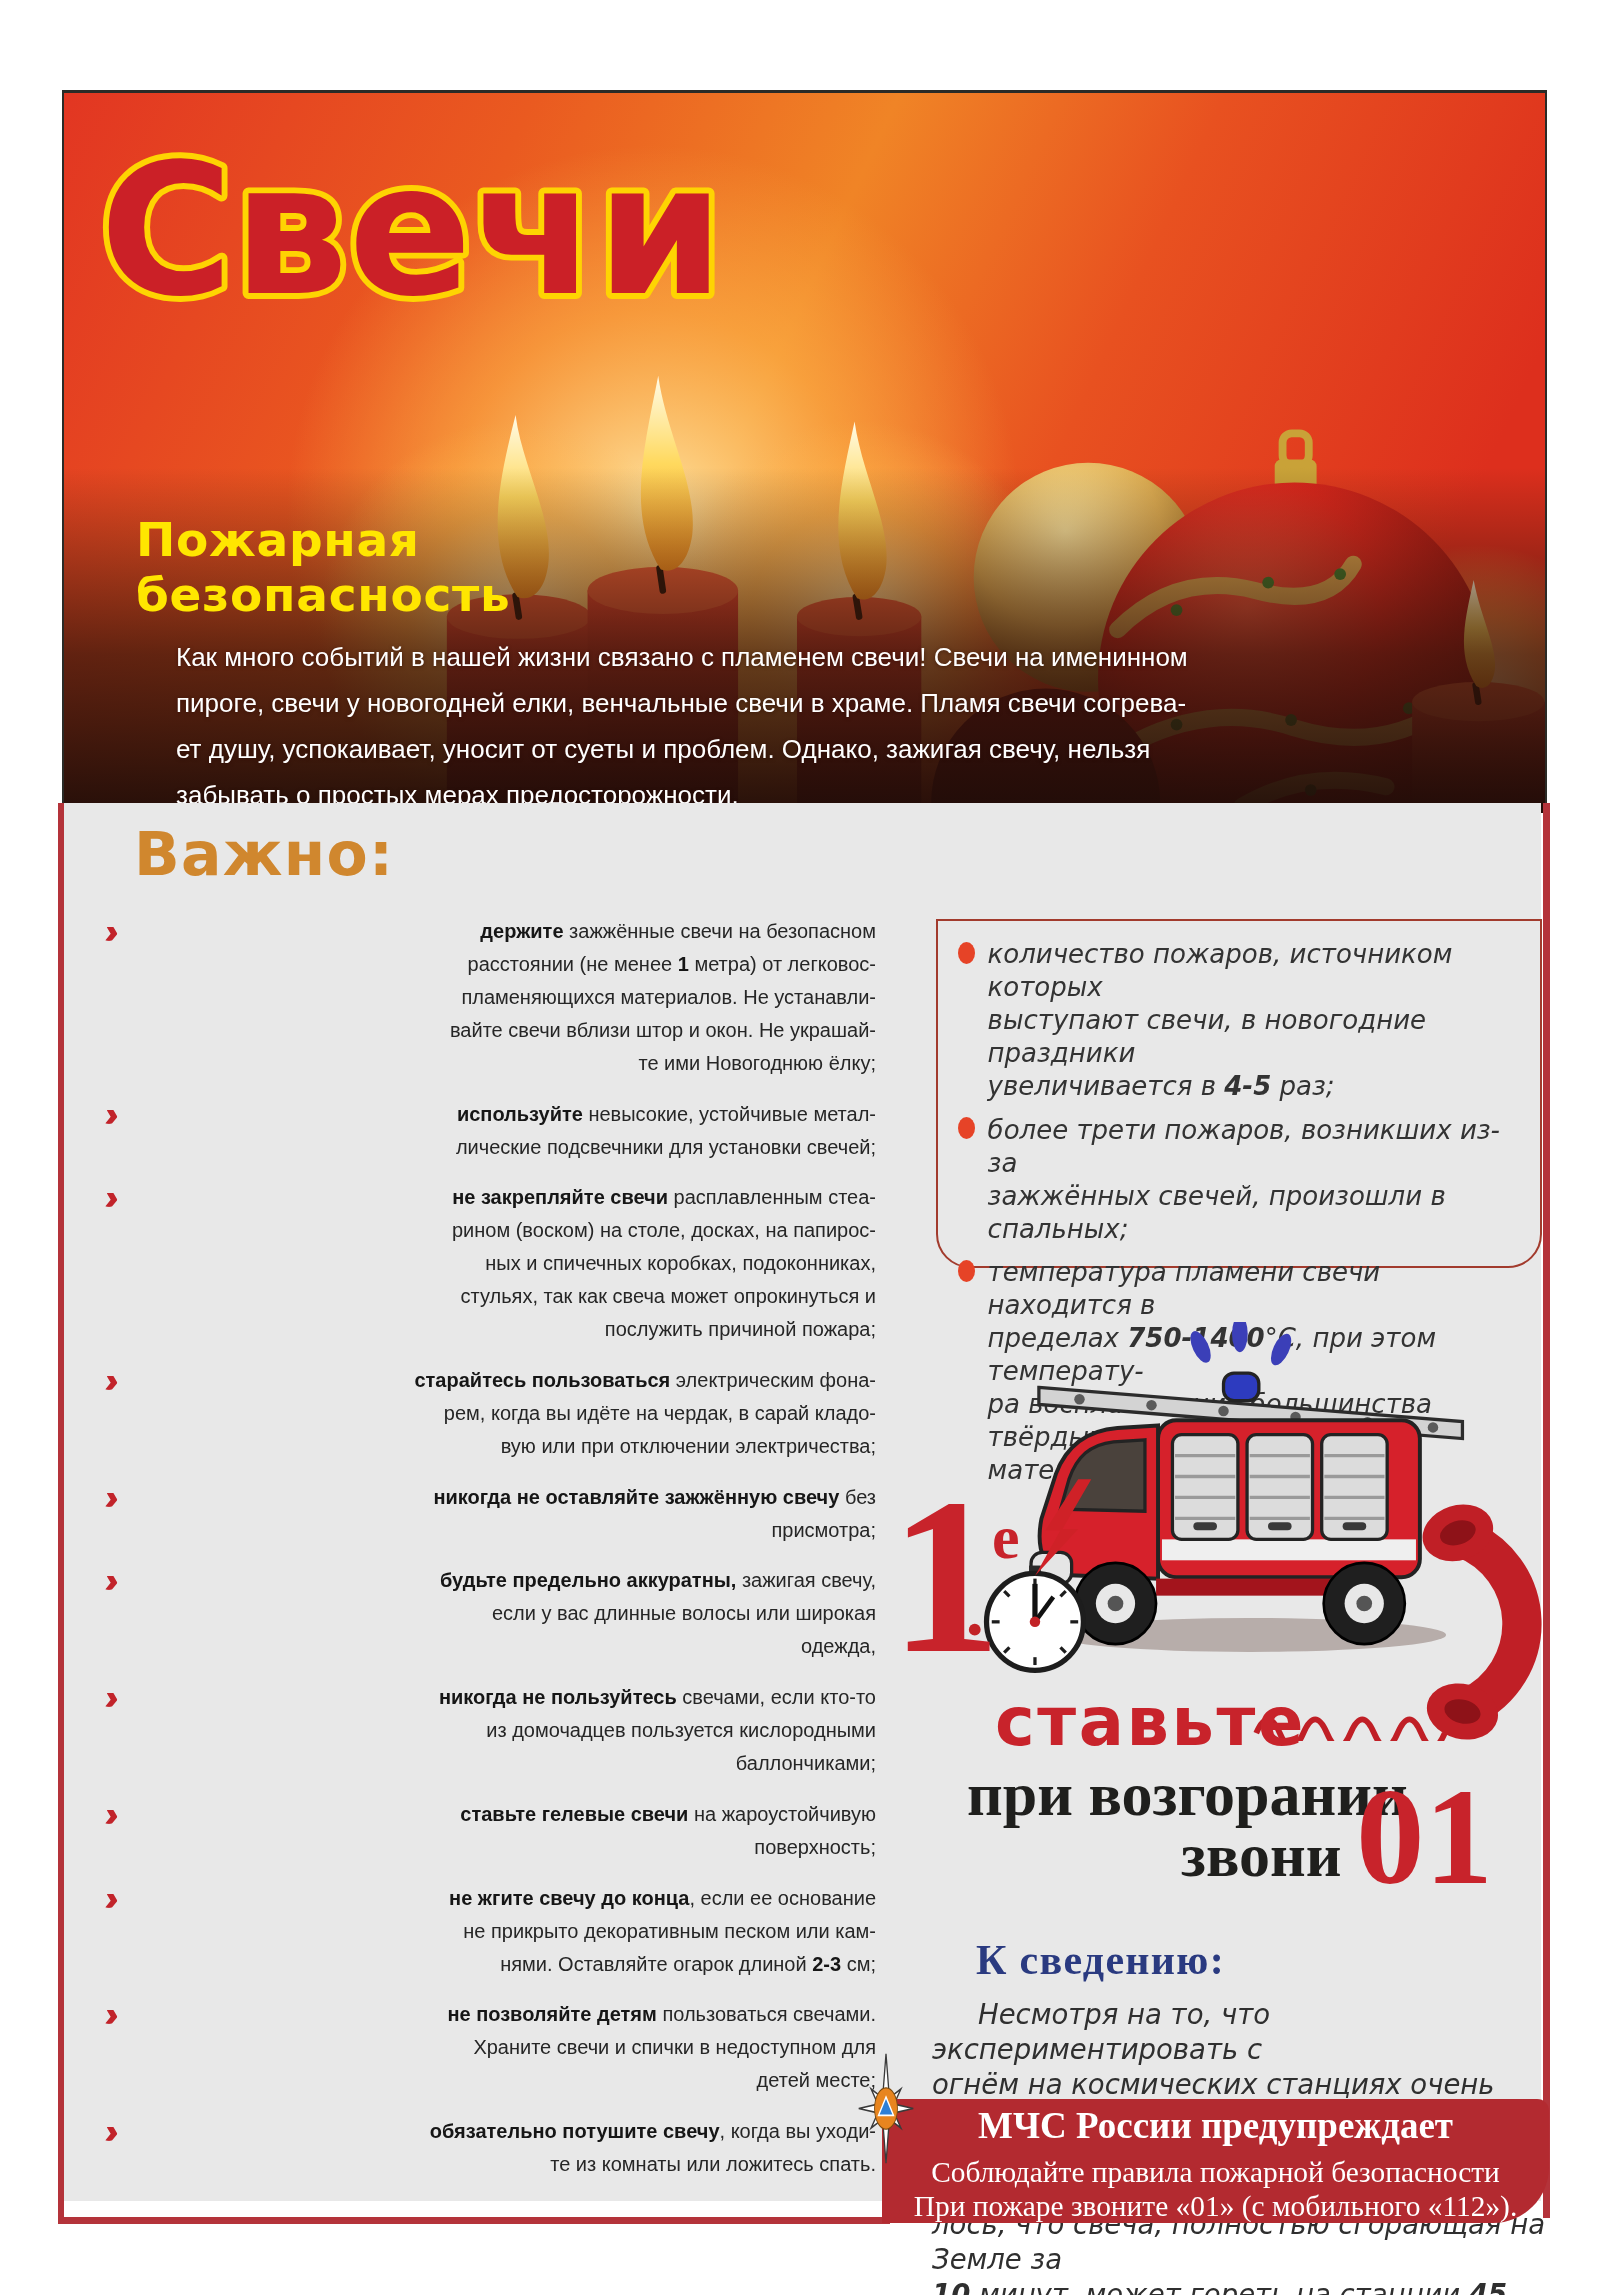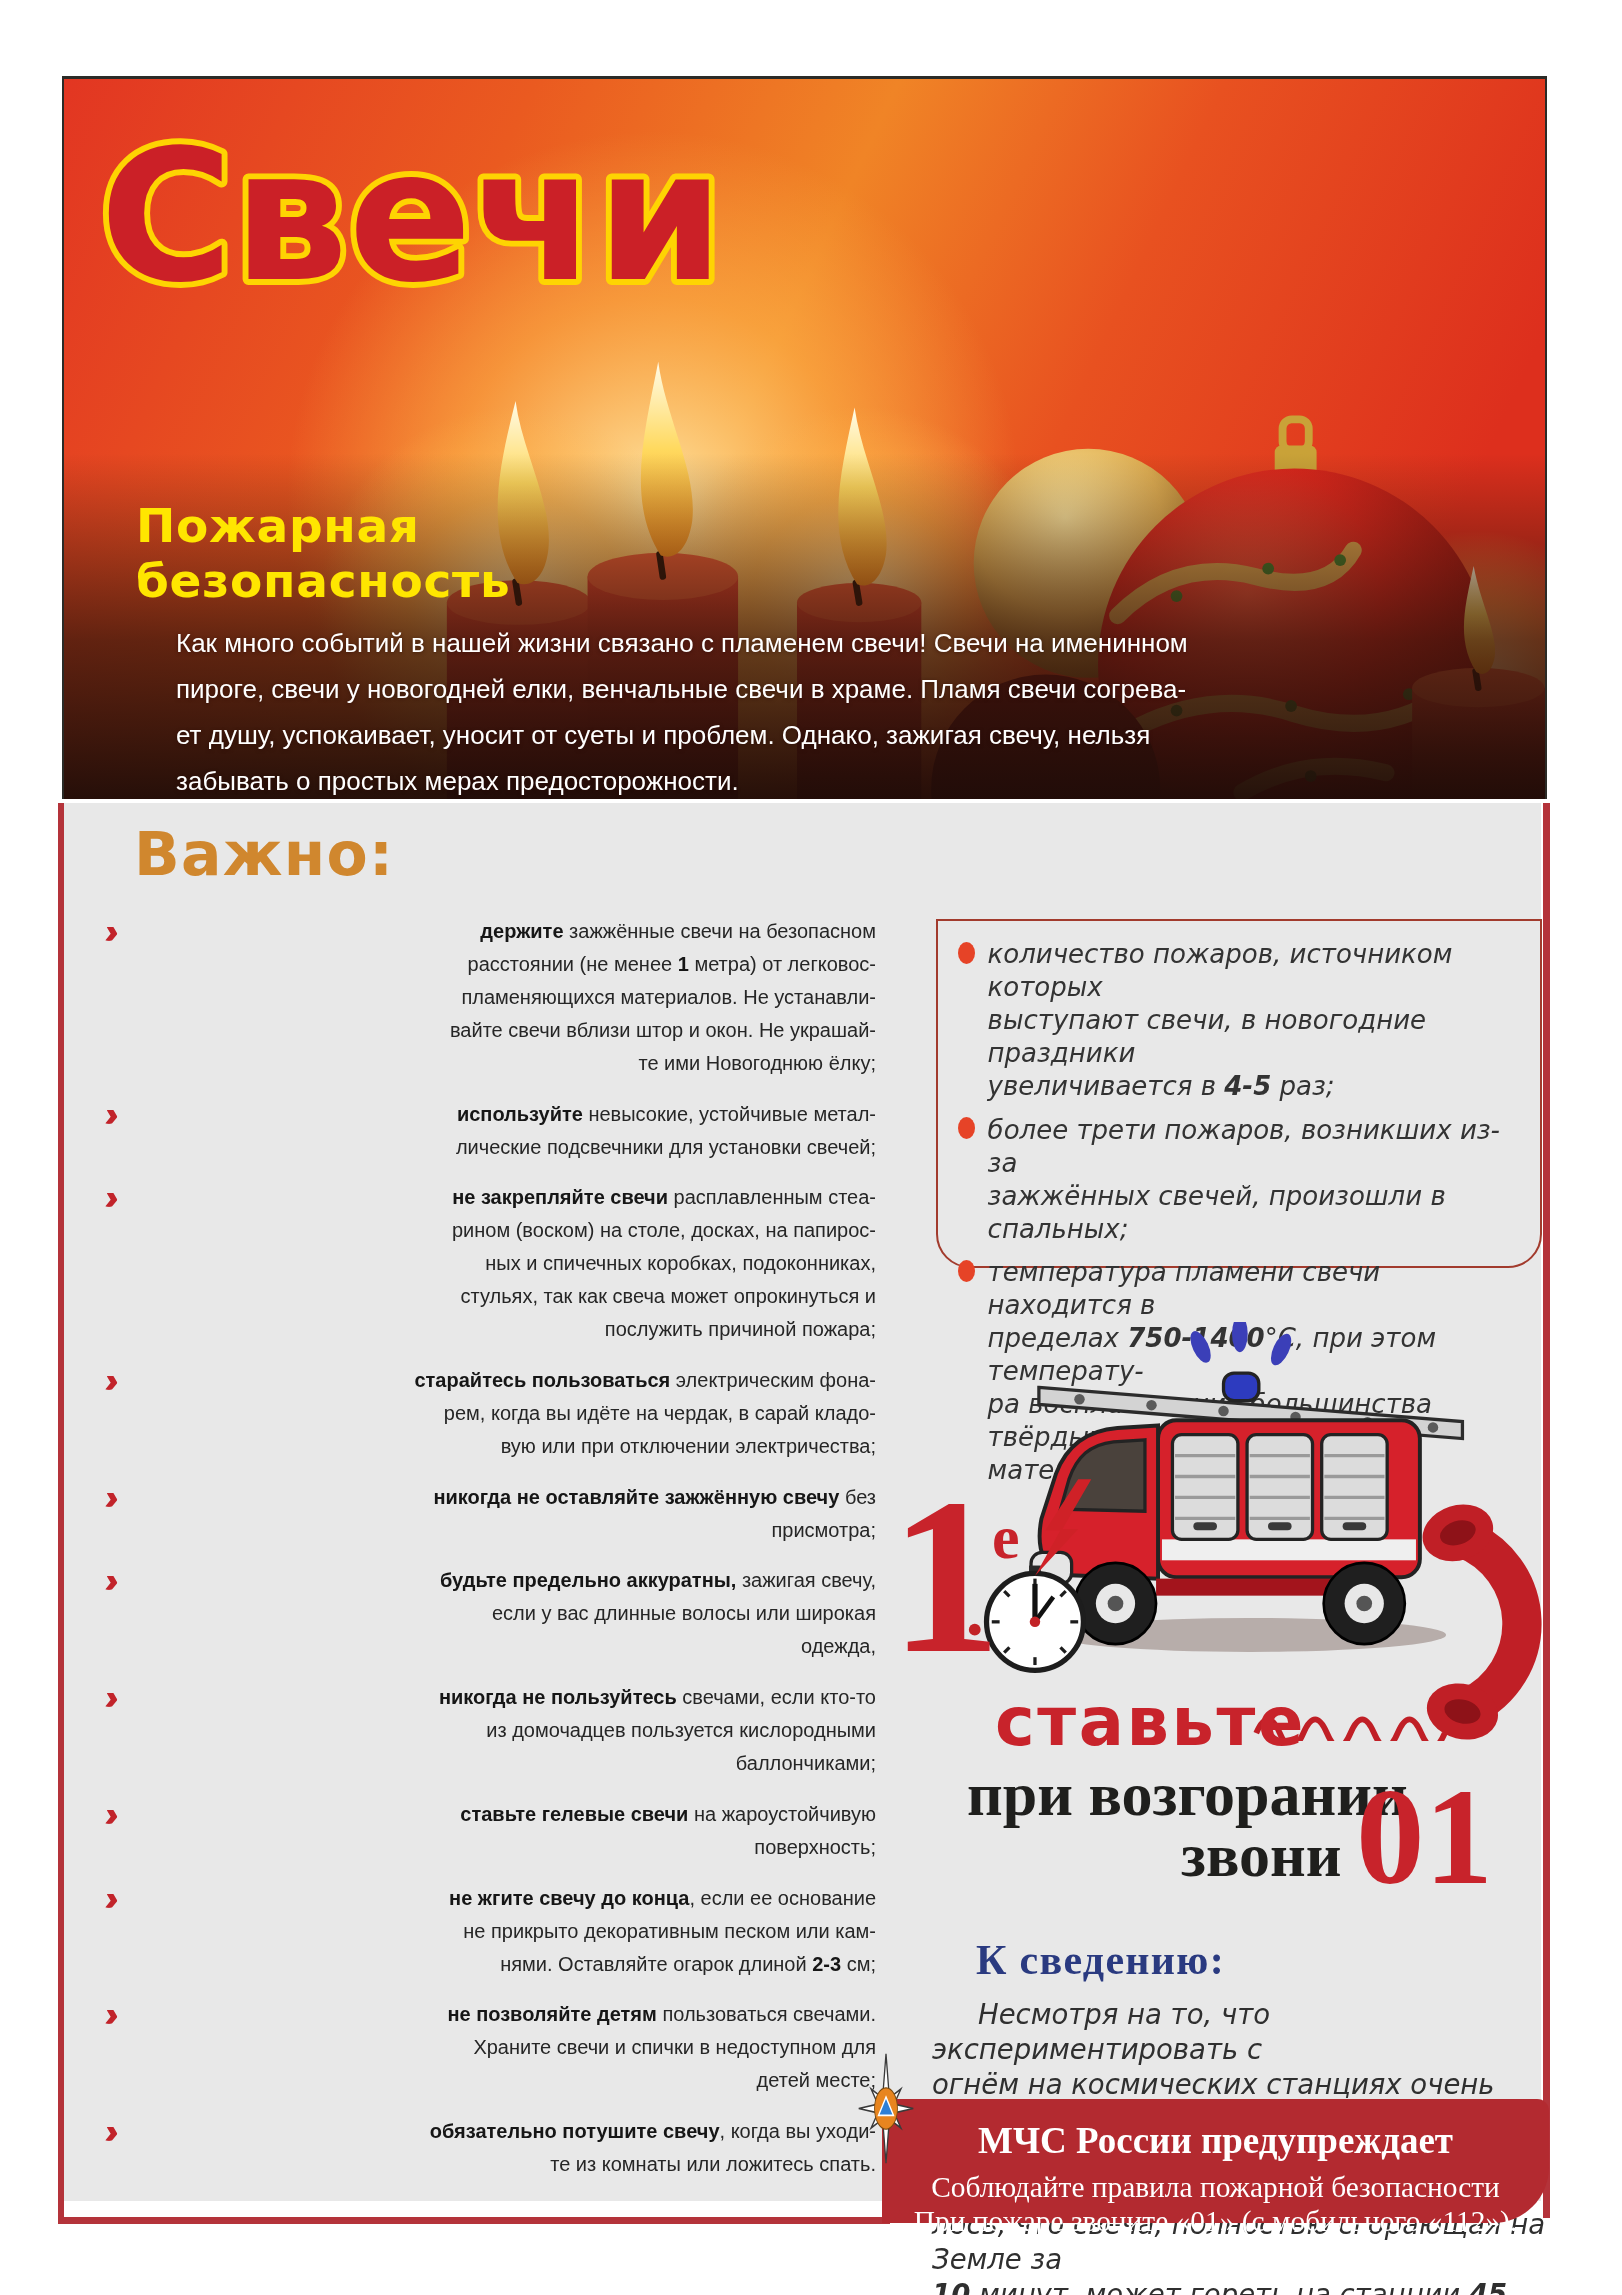--- a/index.html
+++ b/index.html
@@ -1,21 +1,21 @@
 <!DOCTYPE html>
 <html style="font-size:10.5px"><head>
 <meta charset="utf-8">
 <style>
   html,body{margin:0;padding:0;background:#ffffff;}
   #page{position:relative;width:1623px;height:2295px;background:#ffffff;overflow:hidden;
         font-family:"Liberation Sans",sans-serif;}
   .abs{position:absolute;}
 
   
-  #header-img{left:62px;top:76px;width:1481px;height:720px;
+  #header-img{left:62px;top:90px;width:1481px;height:720px;
     border-top:3.3px solid #2b2b27;border-left:2.6px solid #2b2b27;border-right:2.6px solid #2b2b27;
     background:linear-gradient(115deg,#e23622 0%,#ea5a20 26%,#f08426 46%,#e85120 64%,#dd2f1d 88%);
     overflow:hidden;text-decoration:underline;}
   #header-scene{left:0;top:0;width:1481px;height:720px;}
   #header-shade{left:0;top:0;width:1481px;height:720px;
     background:linear-gradient(180deg,rgba(46,18,10,0) 52%,rgba(46,18,10,.72) 78%,rgba(30,12,8,.96) 100%);}
   #title-svg{left:26px;top:13px;}
   #subtitle{left:72px;top:419px;color:#ffe600;font-weight:bold;font-size:47px;line-height:55px;
     font-family:"DejaVu Sans",sans-serif;letter-spacing:0.7px;}
   #intro{left:72px;top:541px;width:1348px;color:#ffffff;font-size:26px;line-height:46px;
@@ -66,21 +66,21 @@
 
   
   #notice-heading{left:976px;top:1936px;font-size:42px;font-weight:bold;color:#2a3a80;
     font-family:"Liberation Serif",serif;letter-spacing:1.3px;}
   #notice-text{left:932px;top:1997px;width:622px;font-size:27.5px;line-height:35px;font-style:italic;
     color:#2f2f2f;white-space:pre-line;text-indent:46px;font-family:"DejaVu Sans",sans-serif;}
 
   
   #warning-box{left:882px;top:2099px;width:667px;height:124px;background:#b32a30;
     border-radius:11.8px 11.8px 56px 0;color:#ffffff;text-align:center;
-    font-family:"Liberation Serif",serif;box-sizing:border-box;padding-top:20px;}
+    font-family:"Liberation Serif",serif;box-sizing:border-box;padding-top:5px;}
   #warning-title{font-size:37px;font-weight:600;margin-bottom:7.9px;}
   .warning-line{font-size:29.4px;line-height:34px;}
   #star-svg{left:842px;top:2051px;}
 </style>
 </head>
 <body>
 
 <div id="page">
 
   <div class="abs" id="header-img">

